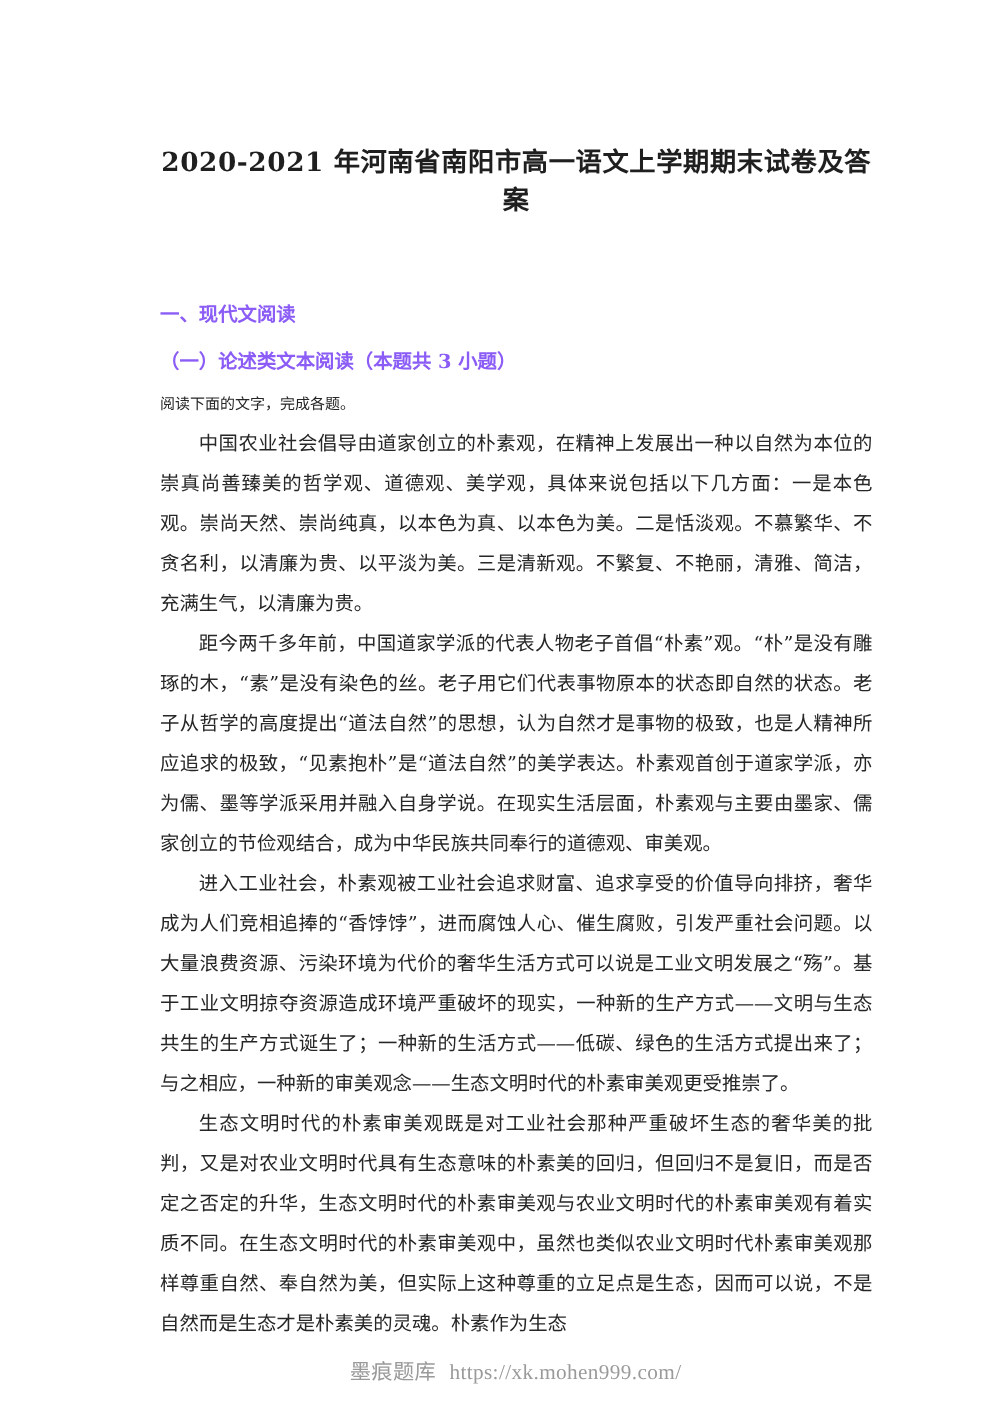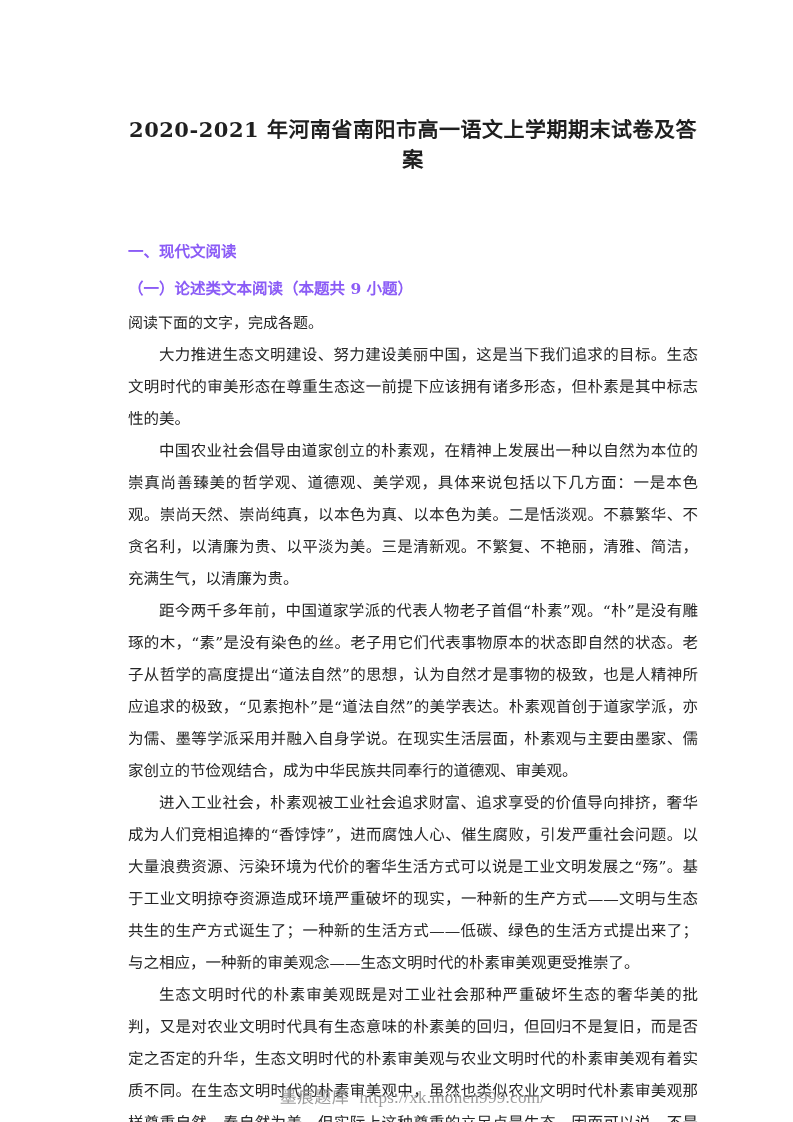--- a/index.html
+++ b/index.html
@@ -33,21 +33,21 @@
     font-size: 15.5px;
     font-weight: bold;
     line-height: 32px;
     margin: 0 0 5px 0;
     color: #8b5cf6;
   }
   .heading.sub {
     margin-bottom: 2px;
   }
   .instruction {
-    font-size: 15px;
+    font-size: 12px;
     font-weight: normal;
     line-height: 32px;
     margin: 0;
   }
   .passage {
     margin: 0;
   }
   .para {
     font-size: 15.5px;
     line-height: 32px;
@@ -74,26 +74,25 @@
 </style>
 </head>
 <body>
 
 <div class="page">
 
   <h1 class="doc-title">2020-2021 年河南省南阳市高一语文上学期期末试卷及答案</h1>
 
   <h2 class="heading">一、现代文阅读</h2>
 
-  <h3 class="heading sub">（一）论述类文本阅读（本题共 9 小题）</h3>
+  <h3 class="heading sub">（一）论述类文本阅读（本题共 3 小题）</h3>
 
   <p class="instruction">阅读下面的文字，完成各题。</p>
 
   <div class="passage">
-    <p class="para">大力推进生态文明建设、努力建设美丽中国，这是当下我们追求的目标。生态文明时代的审美形态在尊重生态这一前提下应该拥有诸多形态，但朴素是其中标志性的美。</p>
     <p class="para">中国农业社会倡导由道家创立的朴素观，在精神上发展出一种以自然为本位的崇真尚善臻美的哲学观、道德观、美学观，具体来说包括以下几方面：一是本色观。崇尚天然、崇尚纯真，以本色为真、以本色为美。二是恬淡观。不慕繁华、不贪名利，以清廉为贵、以平淡为美。三是清新观。不繁复、不艳丽，清雅、简洁，充满生气，以清廉为贵。</p>
     <p class="para">距今两千多年前，中国道家学派的代表人物老子首倡“朴素”观。“朴”是没有雕琢的木，“素”是没有染色的丝。老子用它们代表事物原本的状态即自然的状态。老子从哲学的高度提出“道法自然”的思想，认为自然才是事物的极致，也是人精神所应追求的极致，“见素抱朴”是“道法自然”的美学表达。朴素观首创于道家学派，亦为儒、墨等学派采用并融入自身学说。在现实生活层面，朴素观与主要由墨家、儒家创立的节俭观结合，成为中华民族共同奉行的道德观、审美观。</p>
     <p class="para">进入工业社会，朴素观被工业社会追求财富、追求享受的价值导向排挤，奢华成为人们竞相追捧的“香饽饽”，进而腐蚀人心、催生腐败，引发严重社会问题。以大量浪费资源、污染环境为代价的奢华生活方式可以说是工业文明发展之“殇”。基于工业文明掠夺资源造成环境严重破坏的现实，一种新的生产方式——文明与生态共生的生产方式诞生了；一种新的生活方式——低碳、绿色的生活方式提出来了；与之相应，一种新的审美观念——生态文明时代的朴素审美观更受推崇了。</p>
     <p class="para">生态文明时代的朴素审美观既是对工业社会那种严重破坏生态的奢华美的批判，又是对农业文明时代具有生态意味的朴素美的回归，但回归不是复旧，而是否定之否定的升华，生态文明时代的朴素审美观与农业文明时代的朴素审美观有着实质不同。在生态文明时代的朴素审美观中，虽然也类似农业文明时代朴素审美观那样尊重自然、奉自然为美，但实际上这种尊重的立足点是生态，因而可以说，不是自然而是生态才是朴素美的灵魂。朴素作为生态</p>
   </div>
 
   <div class="footer">
     <span class="site-name">墨痕题库</span>
     <span class="site-url">https://xk.mohen999.com/</span>
   </div>

